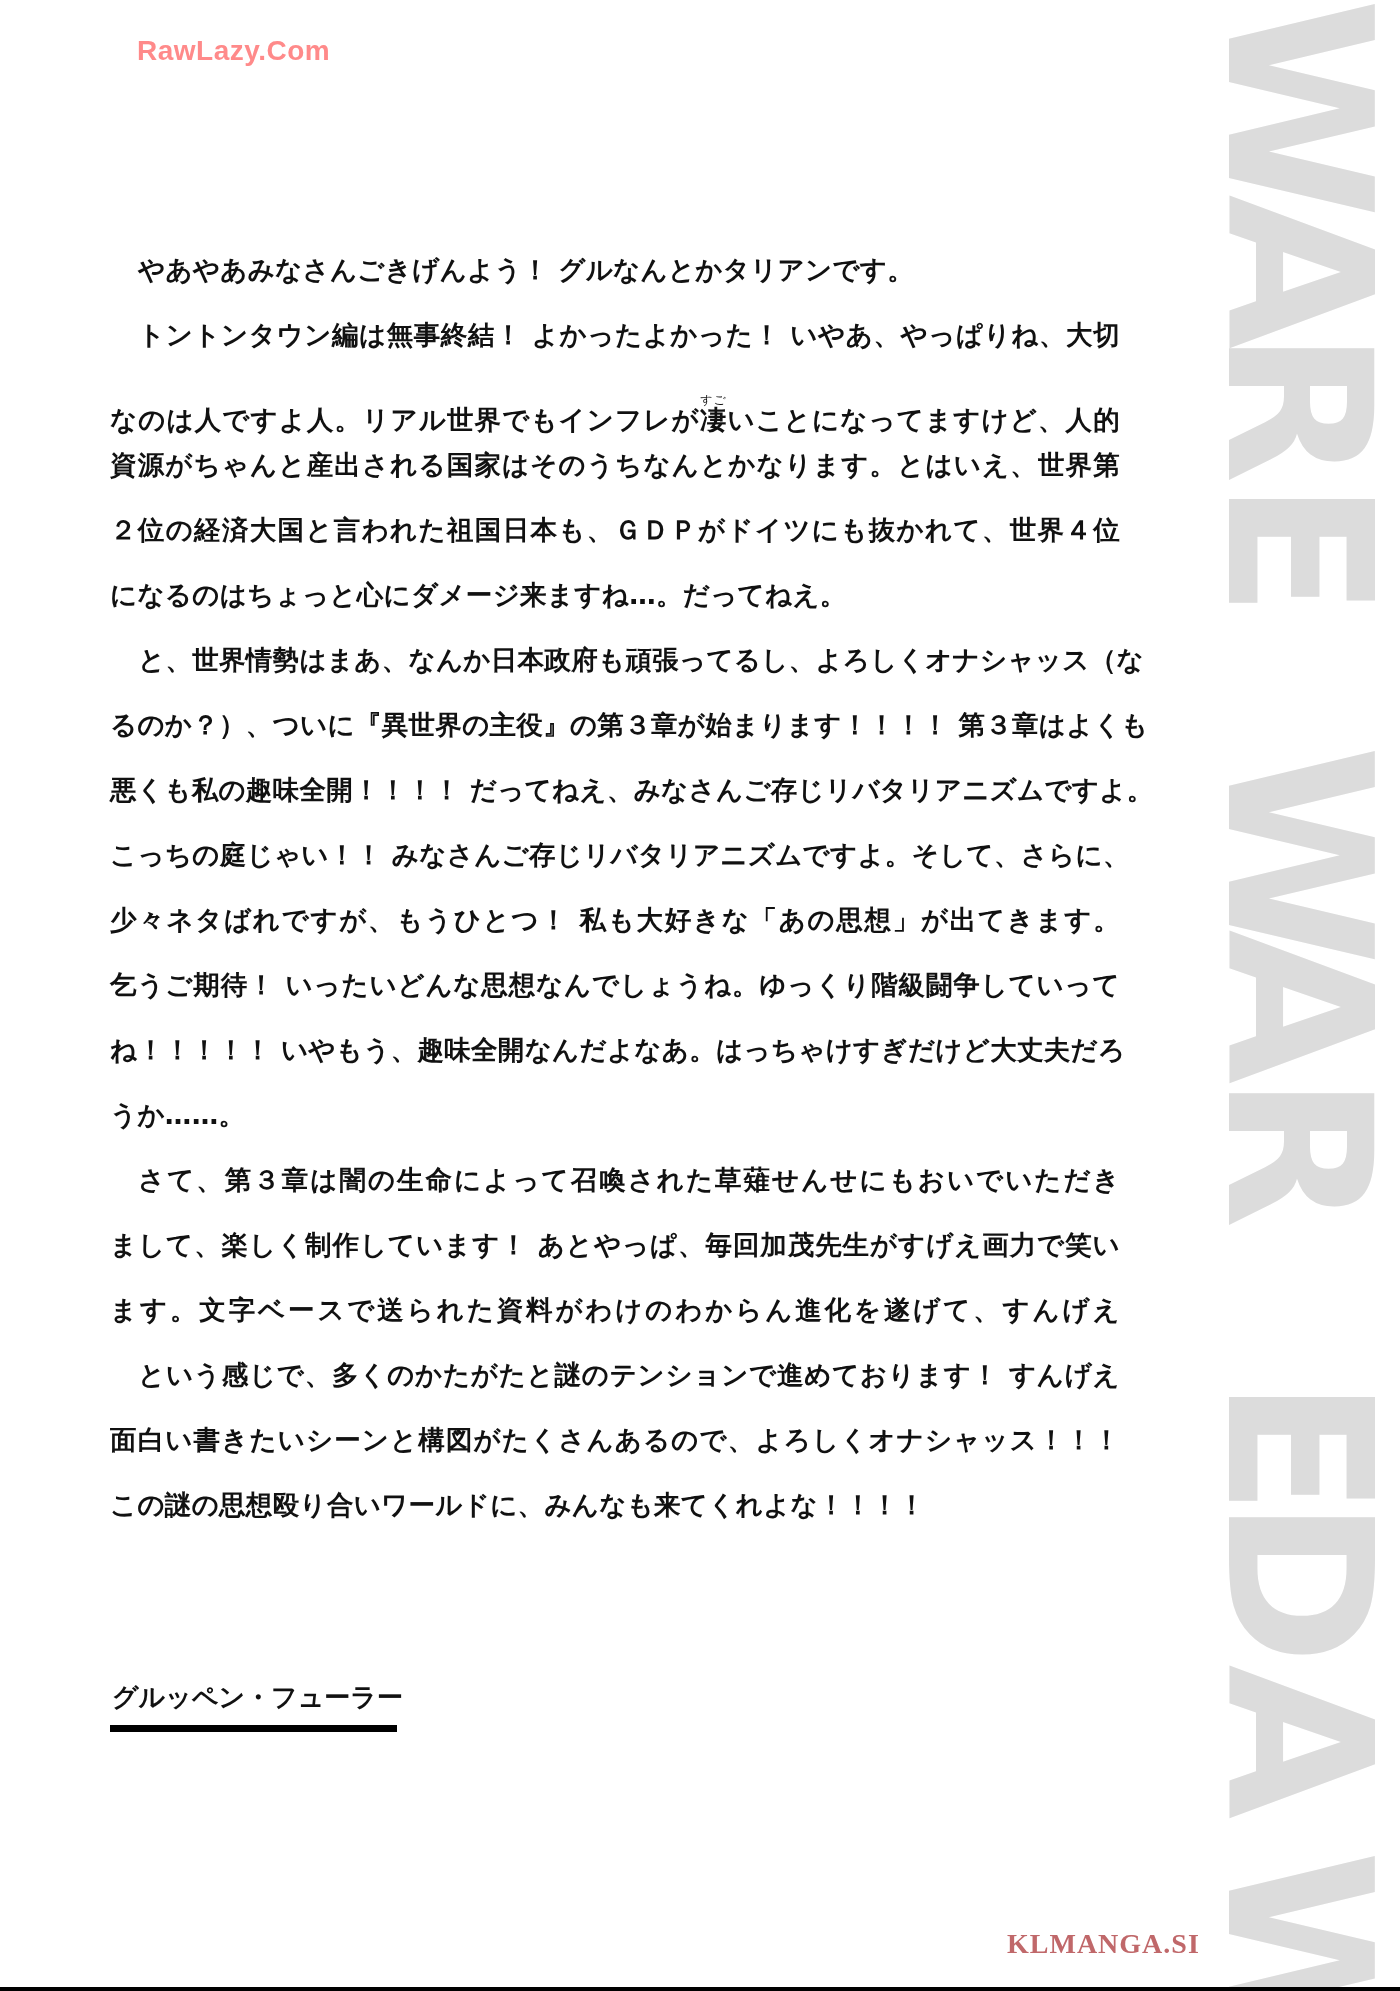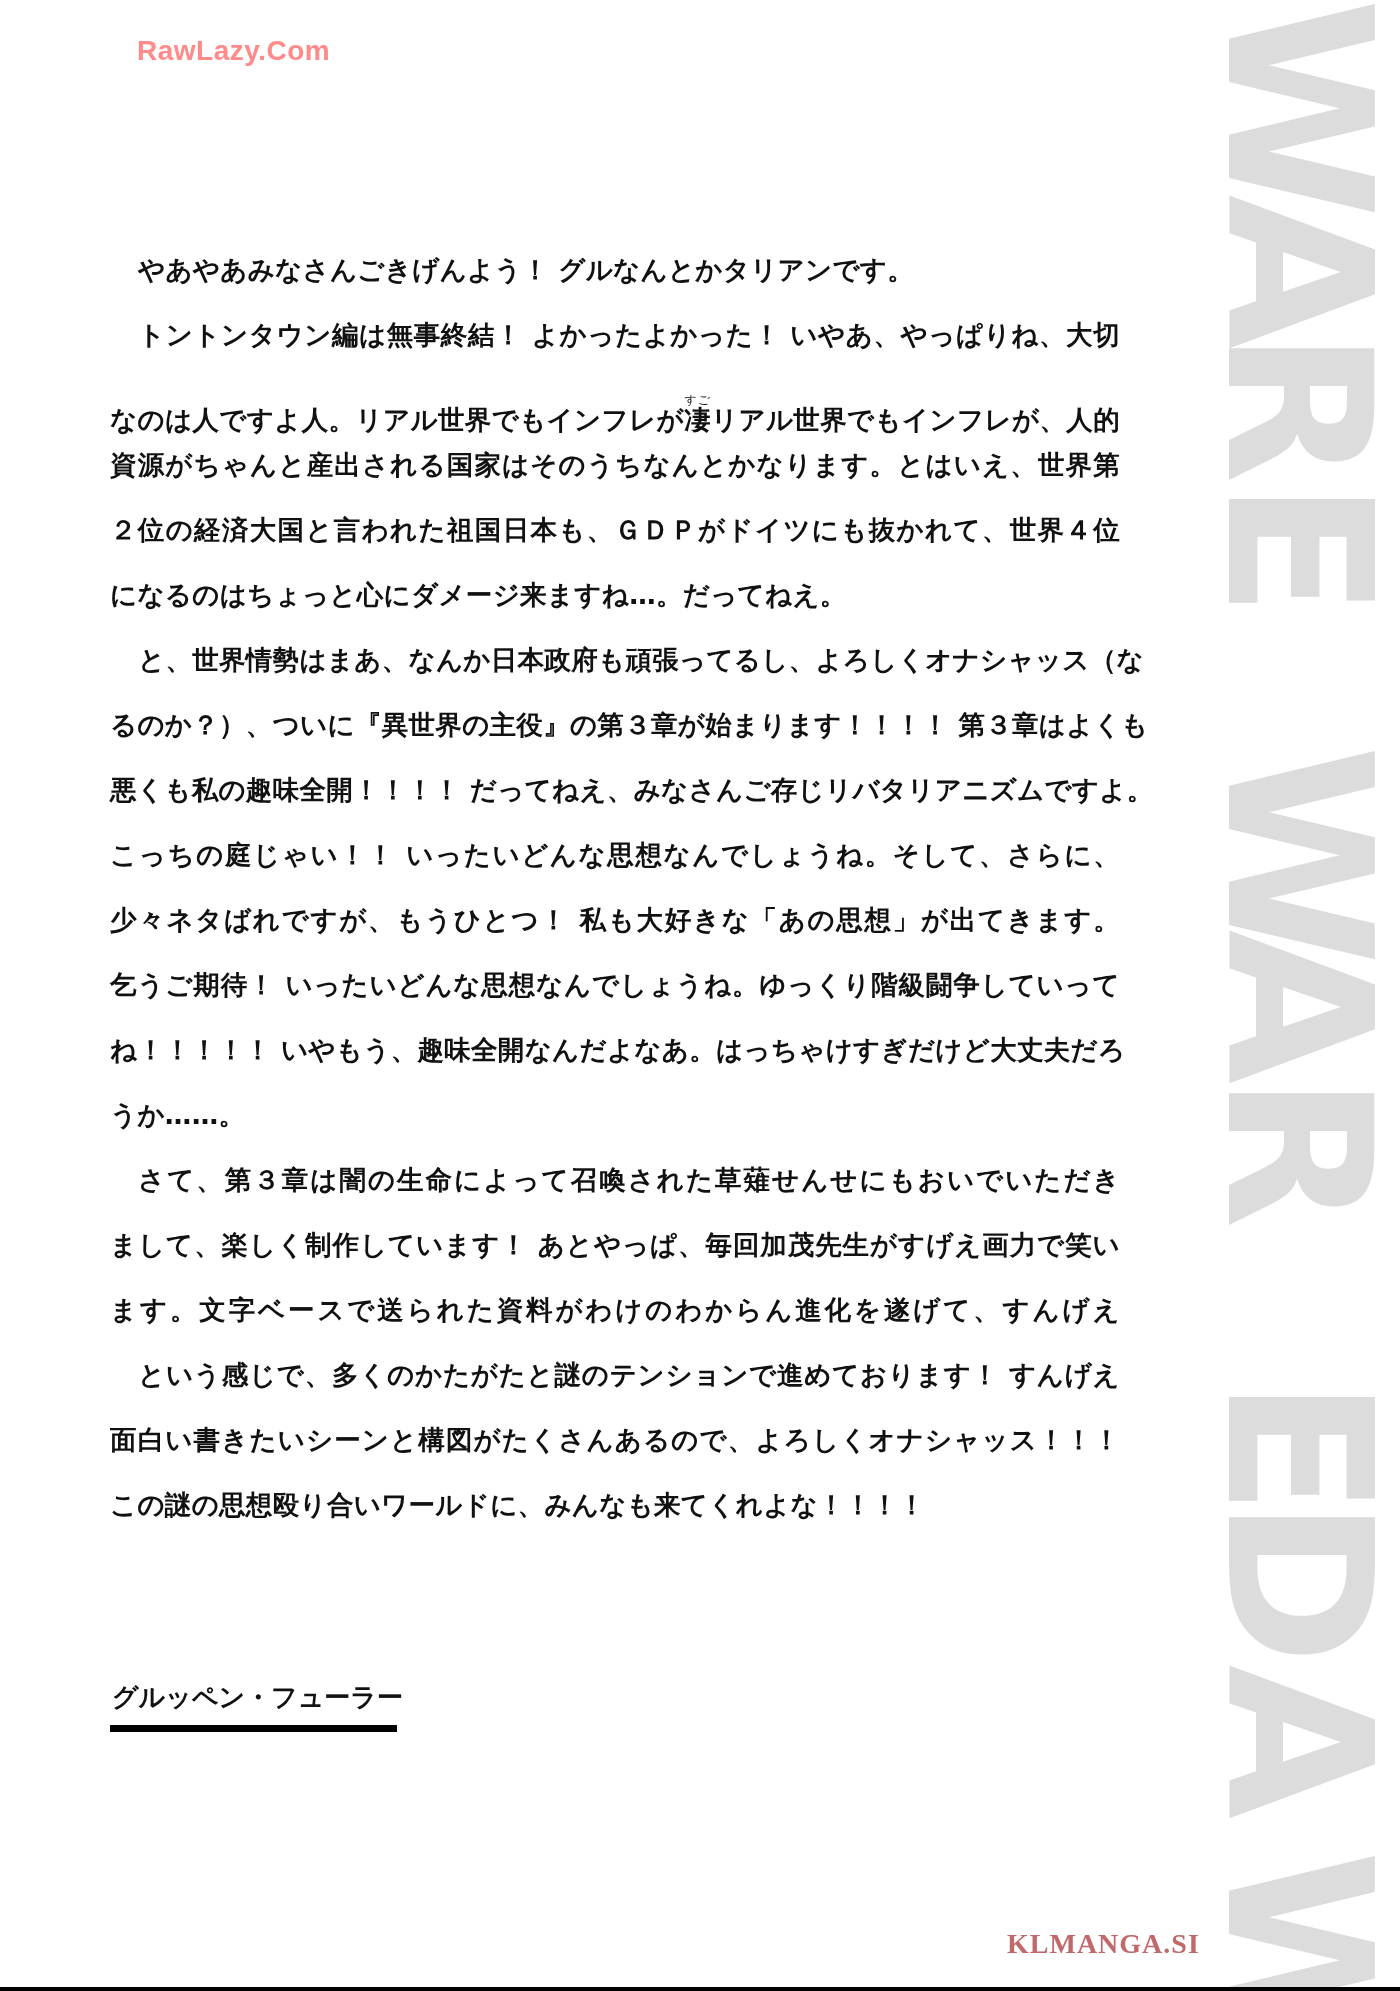--- a/index.html
+++ b/index.html
@@ -38,28 +38,28 @@
   <div class="band-letter" style="top:1050px">R</div>
   <div class="band-letter" style="top:1345px">E</div>
   <div class="band-letter" style="top:1480px">D</div>
   <div class="band-letter" style="top:1640px">A</div>
   <div class="band-letter" style="top:1850px">W</div>
 </div>
 
 <div class="body-text">
   <div class="line indent last">やあやあみなさんごきげんよう！ グルなんとかタリアンです。</div>
   <div class="line indent">トントンタウン編は無事終結！ よかったよかった！ いやあ、やっぱりね、大切</div>
-  <div class="line"><span>なのは人ですよ人。リアル世界でもインフレが</span><ruby><span>凄</span><rt>すご</rt></ruby><span>リアル世界でもインフレが、人的</span></div>
+  <div class="line"><span>なのは人ですよ人。リアル世界でもインフレが</span><ruby><span>凄</span><rt>すご</rt></ruby><span>いことになってますけど、人的</span></div>
   <div class="line">資源がちゃんと産出される国家はそのうちなんとかなります。とはいえ、世界第</div>
   <div class="line">２位の経済大国と言われた祖国日本も、ＧＤＰがドイツにも抜かれて、世界４位</div>
   <div class="line last">になるのはちょっと心にダメージ来ますね…。だってねえ。</div>
   <div class="line indent">と、世界情勢はまあ、なんか日本政府も頑張ってるし、よろしくオナシャッス（な</div>
   <div class="line">るのか？）、ついに『異世界の主役』の第３章が始まります！！！！ 第３章はよくも</div>
   <div class="line">悪くも私の趣味全開！！！！ だってねえ、みなさんご存じリバタリアニズムですよ。</div>
-  <div class="line">こっちの庭じゃい！！ いったいどんな思想なんでしょうね。そして、さらに、</div>
+  <div class="line">こっちの庭じゃい！！ みなさんご存じリバタリアニズムですよ。そして、さらに、</div>
   <div class="line">少々ネタばれですが、もうひとつ！ 私も大好きな「あの思想」が出てきます。</div>
   <div class="line">乞うご期待！ いったいどんな思想なんでしょうね。ゆっくり階級闘争していって</div>
   <div class="line">ね！！！！！ いやもう、趣味全開なんだよなあ。はっちゃけすぎだけど大丈夫だろ</div>
   <div class="line last">うか……。</div>
   <div class="line indent">さて、第３章は闇の生命によって召喚された草薙せんせにもおいでいただき</div>
   <div class="line">まして、楽しく制作しています！ あとやっぱ、毎回加茂先生がすげえ画力で笑い</div>
   <div class="line">ます。文字ベースで送られた資料がわけのわからん進化を遂げて、すんげえ</div>
   <div class="line indent">という感じで、多くのかたがたと謎のテンションで進めております！ すんげえ</div>
   <div class="line">面白い書きたいシーンと構図がたくさんあるので、よろしくオナシャッス！！！</div>
   <div class="line last">この謎の思想殴り合いワールドに、みんなも来てくれよな！！！！</div>

